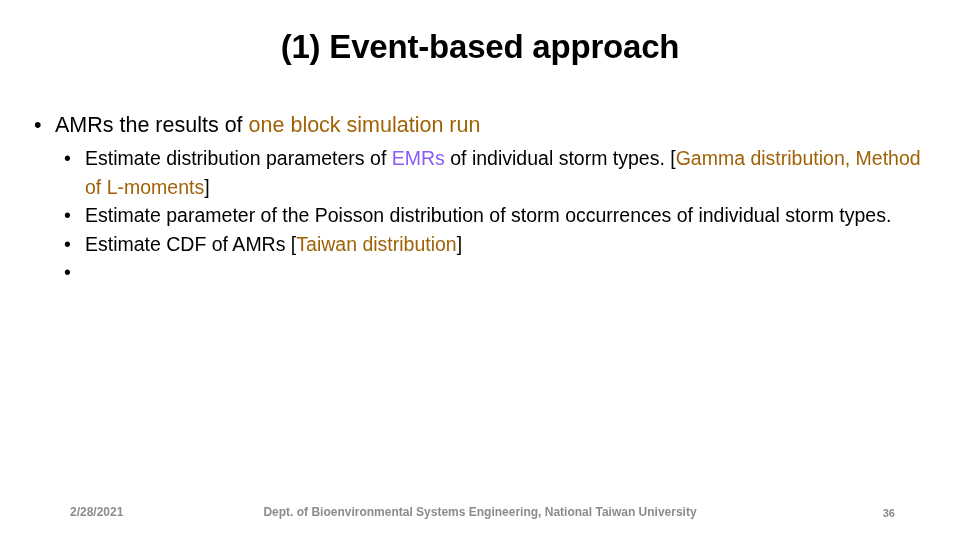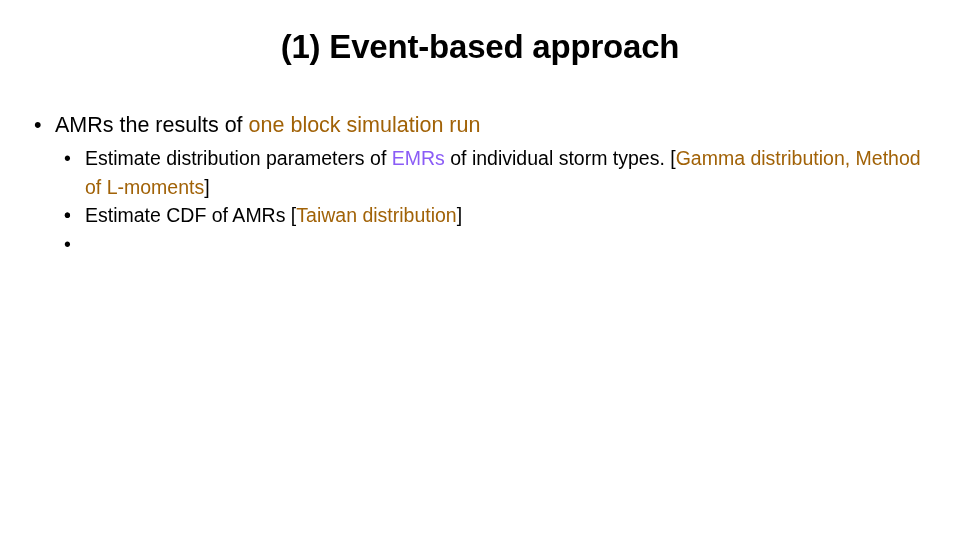--- a/index.html
+++ b/index.html
@@ -123,30 +123,35 @@
 
     <div class="lvl2-group">
 
       <div class="lvl2">
         <span class="bullet">•</span>
         <span>Estimate distribution parameters of </span><span class="blue">EMRs</span><span> of individual storm types. [</span><span class="red">Gamma distribution, Method of L-moments</span><span>]</span>
       </div>
 
       <div class="lvl2">
         <span class="bullet">•</span>
-        <span class="blue"></span><span></span><span class="red"></span><span></span>
+        <span>Estimate parameter of the Poisson distribution of storm occurrences of individual storm types.</span><span class="blue"></span><span></span><span class="red"></span><span></span>
       </div>
 
       <div class="lvl2">
         <span class="bullet">•</span>
         <span>Estimate CDF of AMRs [</span><span class="blue"></span><span></span><span class="red">Taiwan distribution</span><span>]</span>
       </div>
 
       <div class="lvl2">
         <span class="bullet">•</span>
         <span class="blue"></span><span></span><span class="red"></span><span></span>
       </div>
 
     </div>
   </div>
 
+  <div class="footer">
+    <div class="footer-date">2/28/2021</div>
+    <div class="footer-center">Dept. of Bioenvironmental Systems Engineering, National Taiwan University</div>
+    <div class="footer-page">36</div>
+  </div>
 
 </div>
 
 </body></html>

